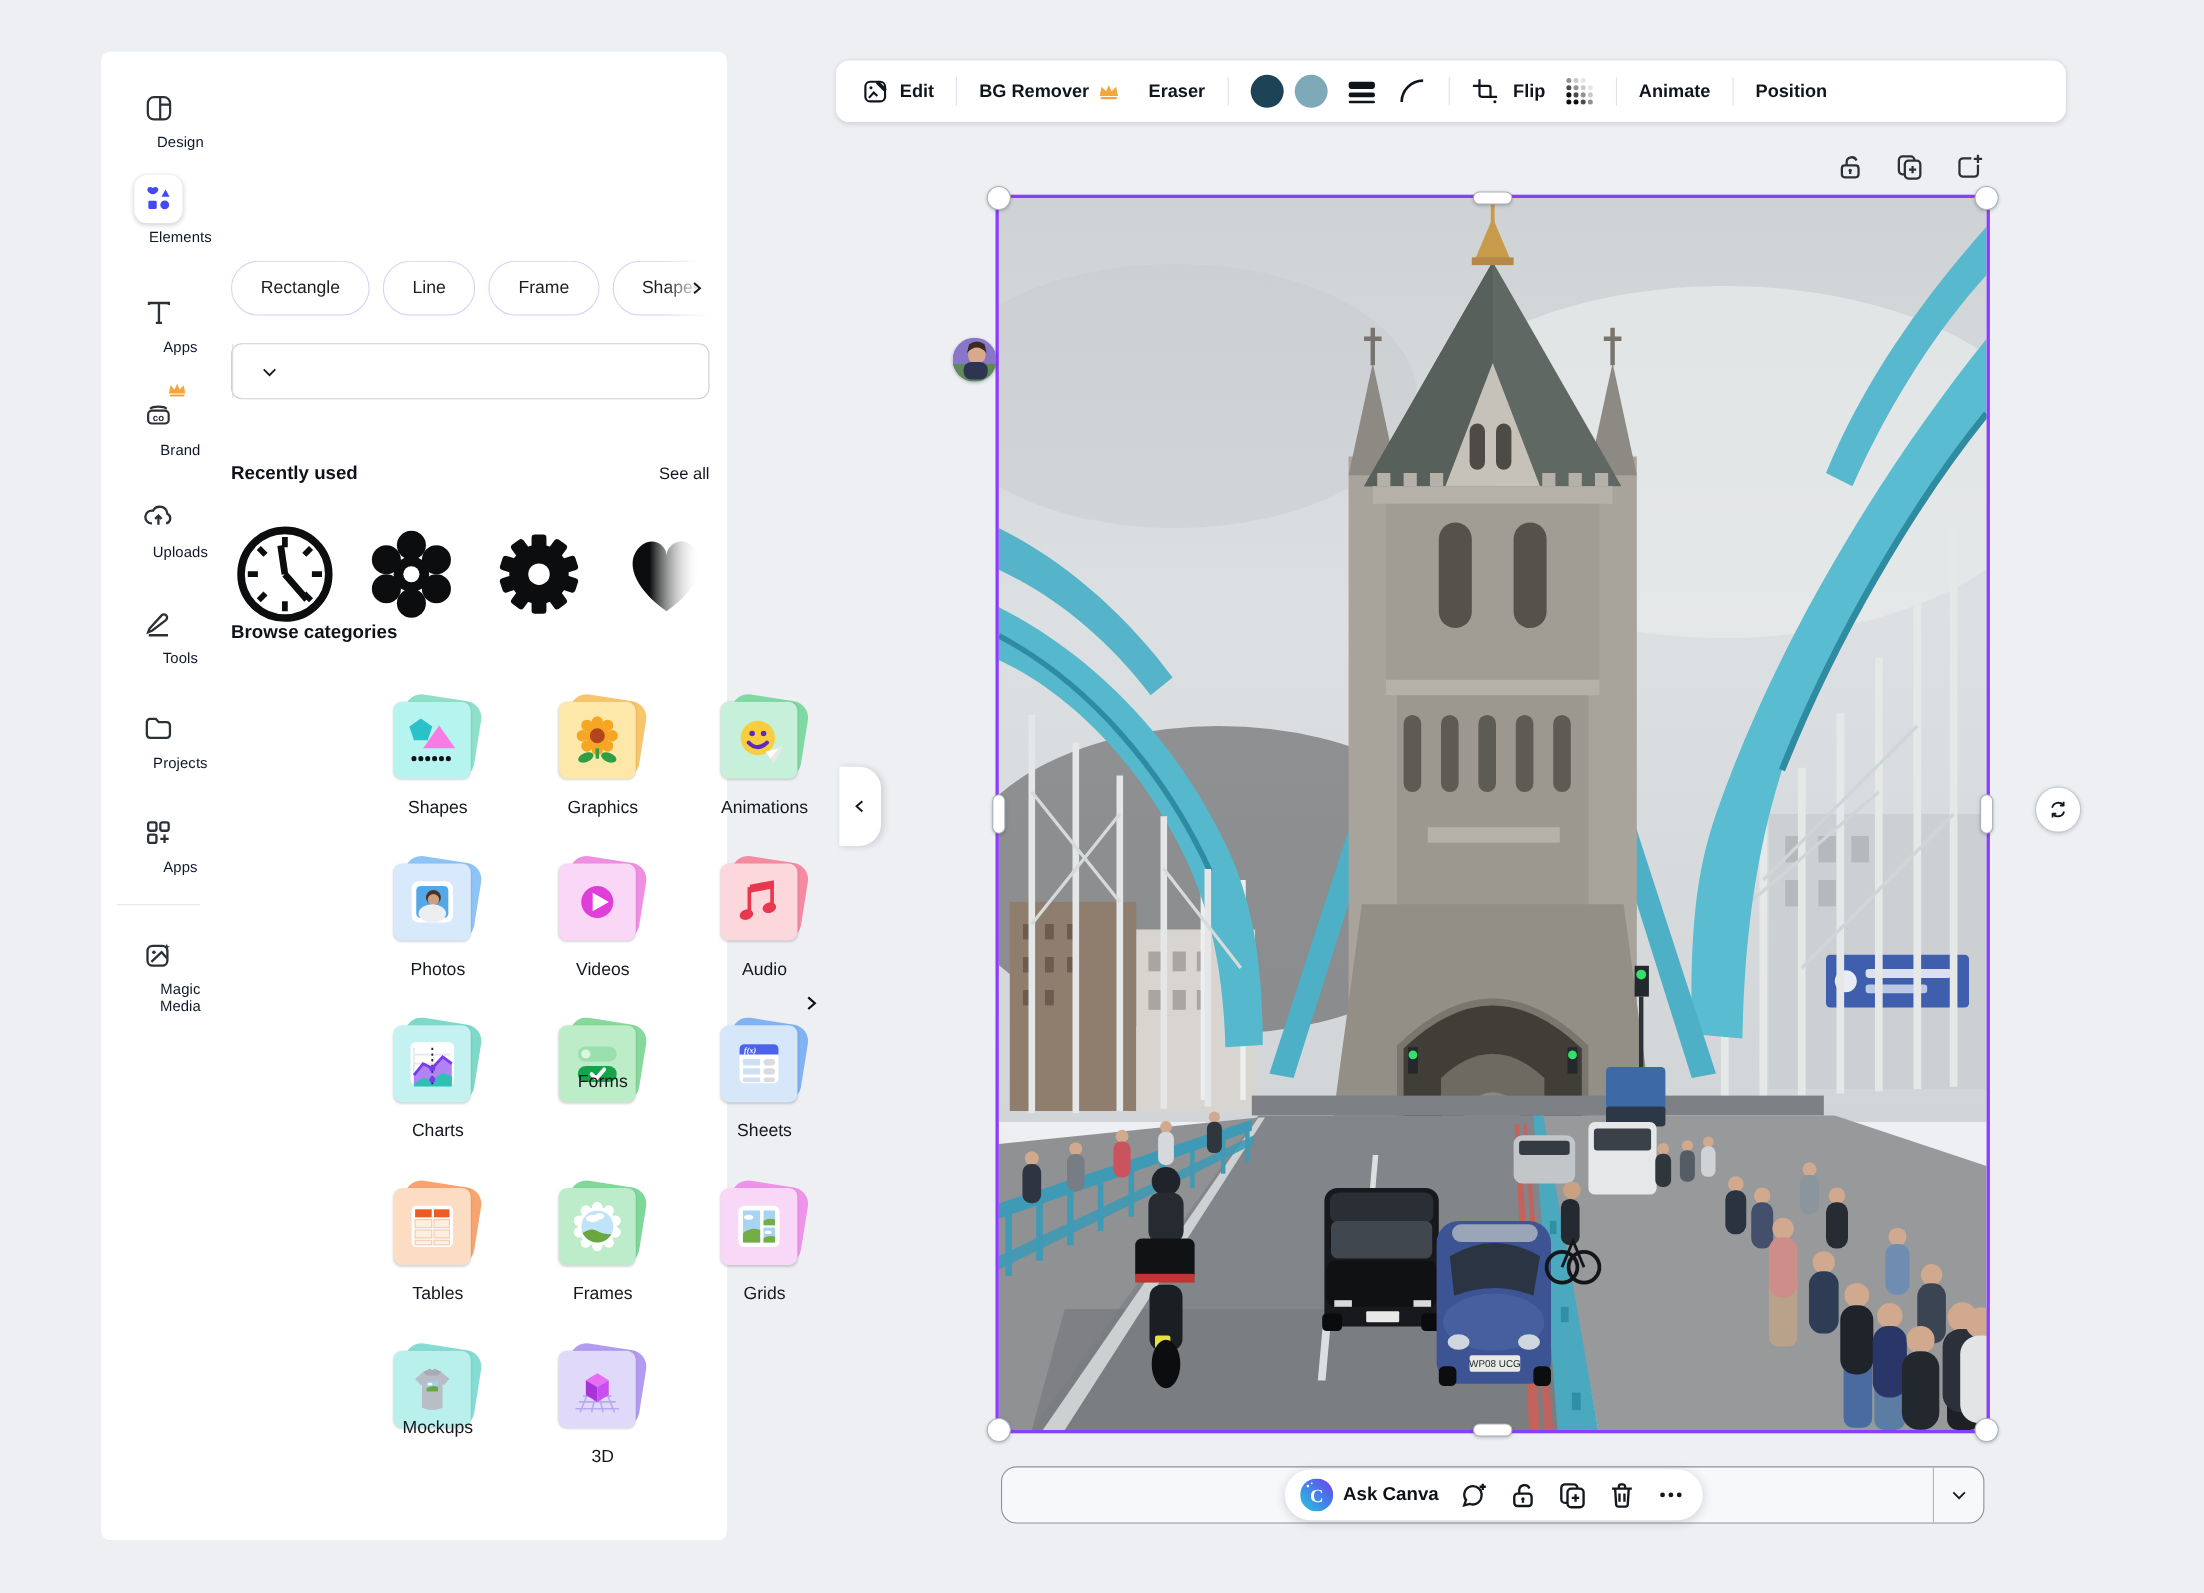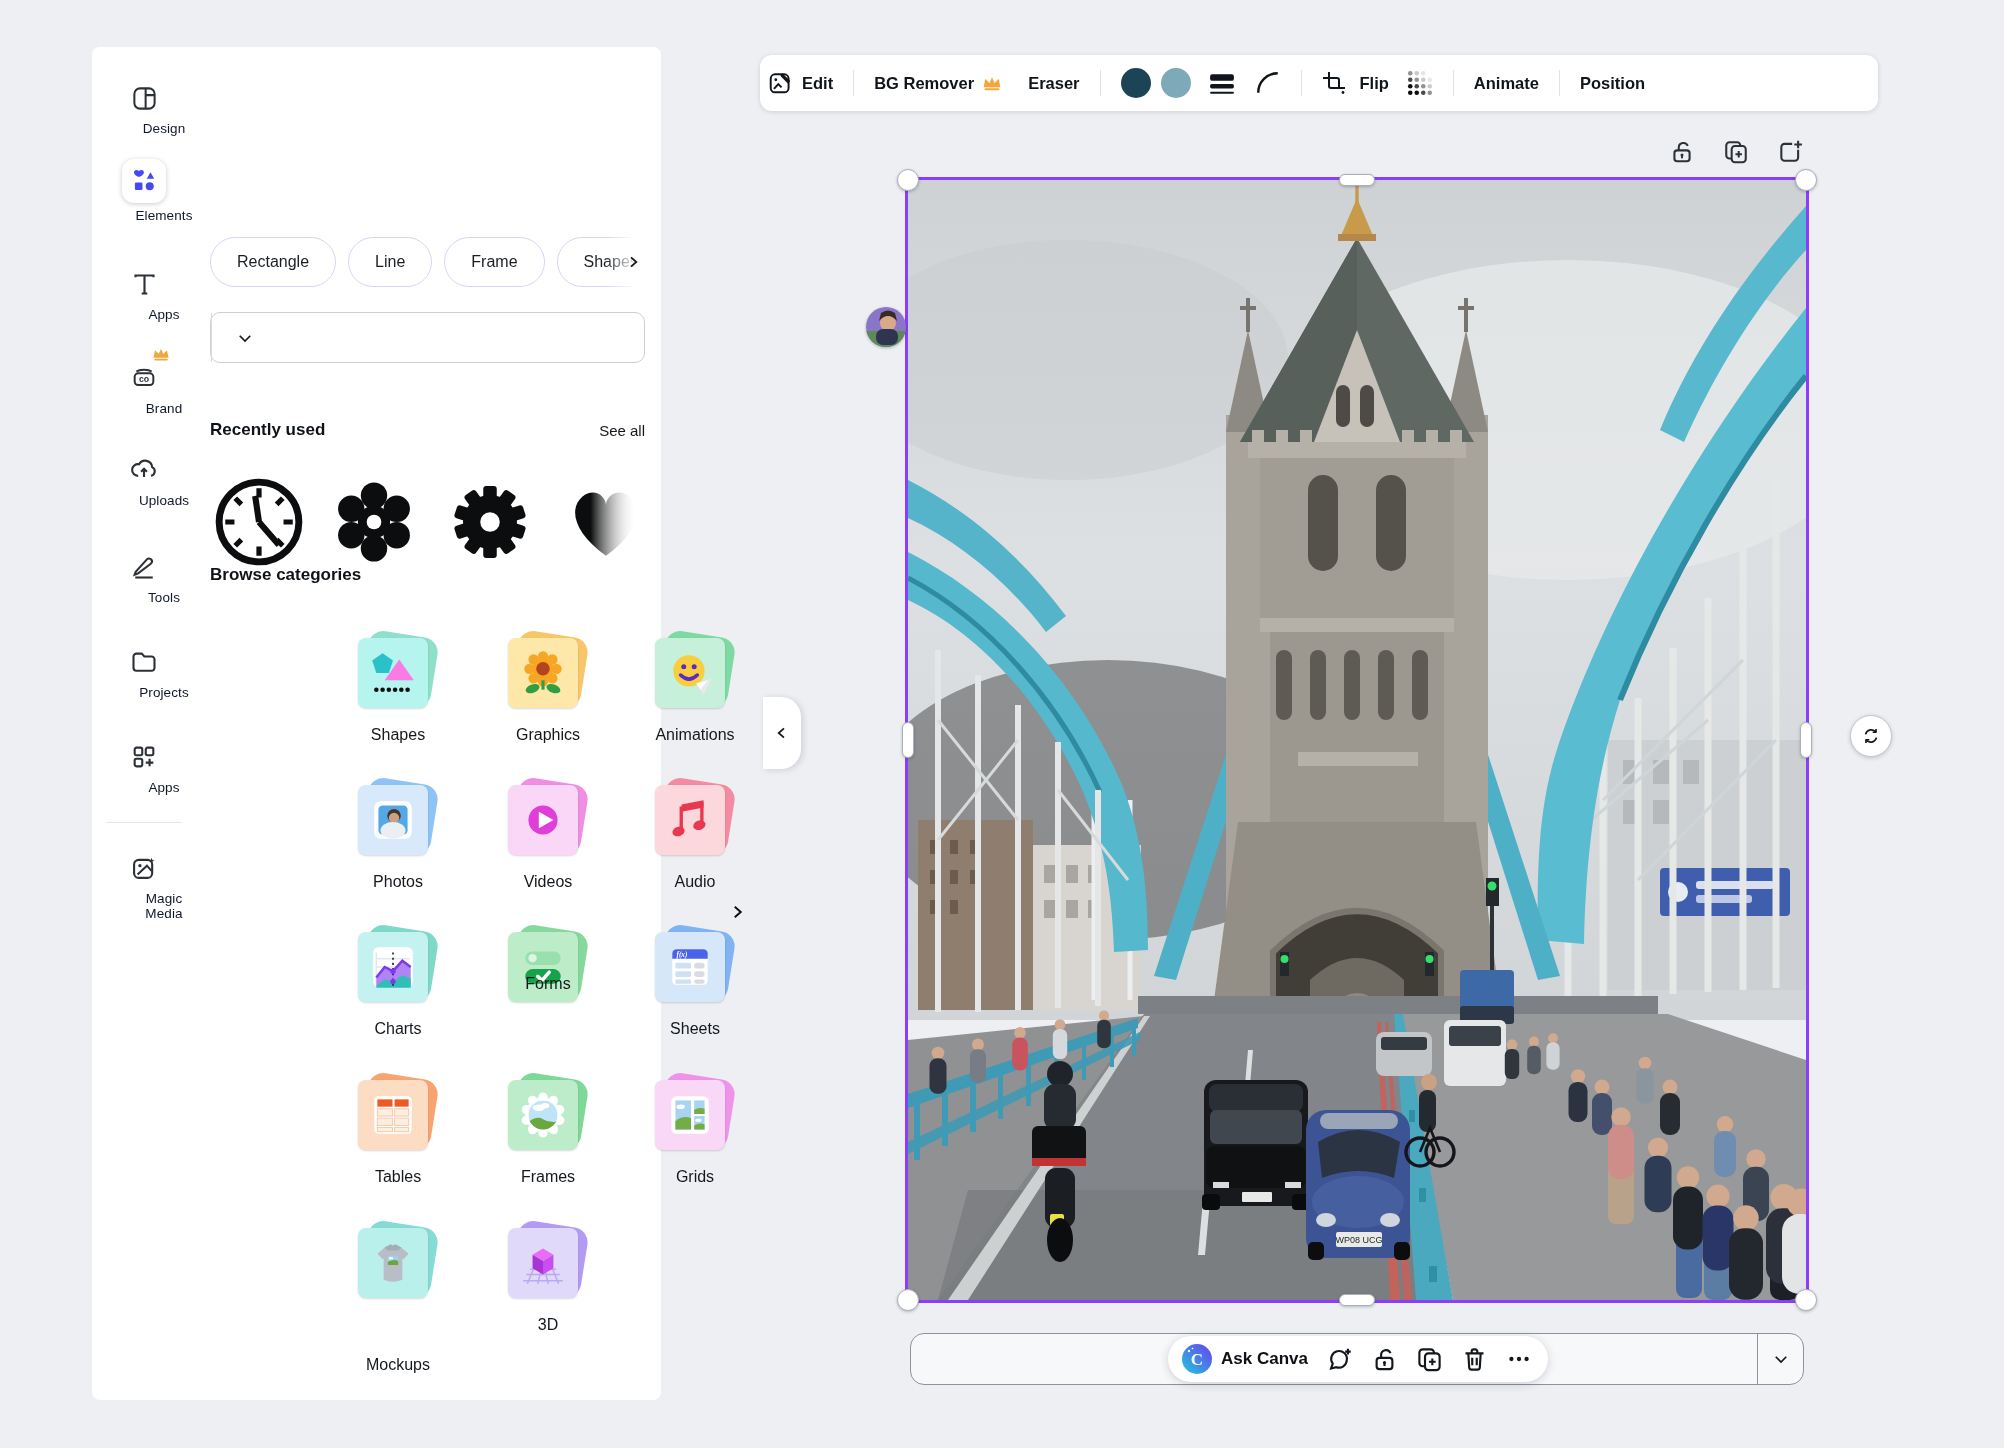--- a/index.html
+++ b/index.html
@@ -59,21 +59,21 @@
     box-shadow:0 1px 2px rgba(30,35,40,.18); overflow:hidden; }
   .tile-label { position:absolute; width:150px; text-align:center; font-size:16px; color:#14181d; }
 
   .collapse-tab { position:absolute; left:553px; top:650px; width:38px; height:72px; background:#fff;
     border-radius:0 20px 20px 0; box-shadow:2px 1px 6px rgba(20,25,35,.14); display:flex; align-items:center;
     justify-content:center; cursor:pointer; }
 
   
   .toolbar { position:absolute; left:760px; top:55px; width:1118px; height:56px; background:#fff;
     border-radius:12px; box-shadow:0 1px 5px rgba(25,30,40,.14); display:flex; align-items:center;
-    padding:0 8px; }
+    padding:0 24px; }
   .tb-item { display:flex; align-items:center; gap:8px; font-size:16.5px; font-weight:600; color:#10151b;
     cursor:pointer; white-space:nowrap; }
   .tb-div { width:1px; height:26px; background:#dfe2e6; margin:0 20px; }
   .tb-gap { width:26px; }
   .color-dot { width:30px; height:30px; border-radius:50%; cursor:pointer; }
 
   
   .canvas-image { position:absolute; left:908px; top:180px; width:898px; height:1120px; }
   .selection-border { position:absolute; left:905px; top:177px; width:904px; height:1126px;
     border:3px solid #8b3dff; pointer-events:none; }
@@ -550,21 +550,21 @@
     <div class="tile-label" style="left:410px;top:679px">Animations</div>
     <div class="tile-label" style="left:113px;top:826px">Photos</div>
     <div class="tile-label" style="left:263px;top:826px">Videos</div>
     <div class="tile-label" style="left:410px;top:826px">Audio</div>
     <div class="tile-label" style="left:113px;top:973px">Charts</div>
     <div class="tile-label" style="left:263px;top:928px">Forms</div>
     <div class="tile-label" style="left:410px;top:973px">Sheets</div>
     <div class="tile-label" style="left:113px;top:1121px">Tables</div>
     <div class="tile-label" style="left:263px;top:1121px">Frames</div>
     <div class="tile-label" style="left:410px;top:1121px">Grids</div>
-    <div class="tile-label" style="left:113px;top:1309px">Mockups</div>
+    <div class="tile-label" style="left:113px;top:1243px">Mockups</div>
     <div class="tile-label" style="left:263px;top:1269px">3D</div>
 
     <div class="collapse-tab">
       <span>
         <svg width="16" height="16" viewBox="0 0 24 24" fill="none" stroke="#14181d" stroke-width="2.6">
             <path d="M15 5l-8 7 8 7"></path>
           </svg>
       </span>
     </div>
   </div>

